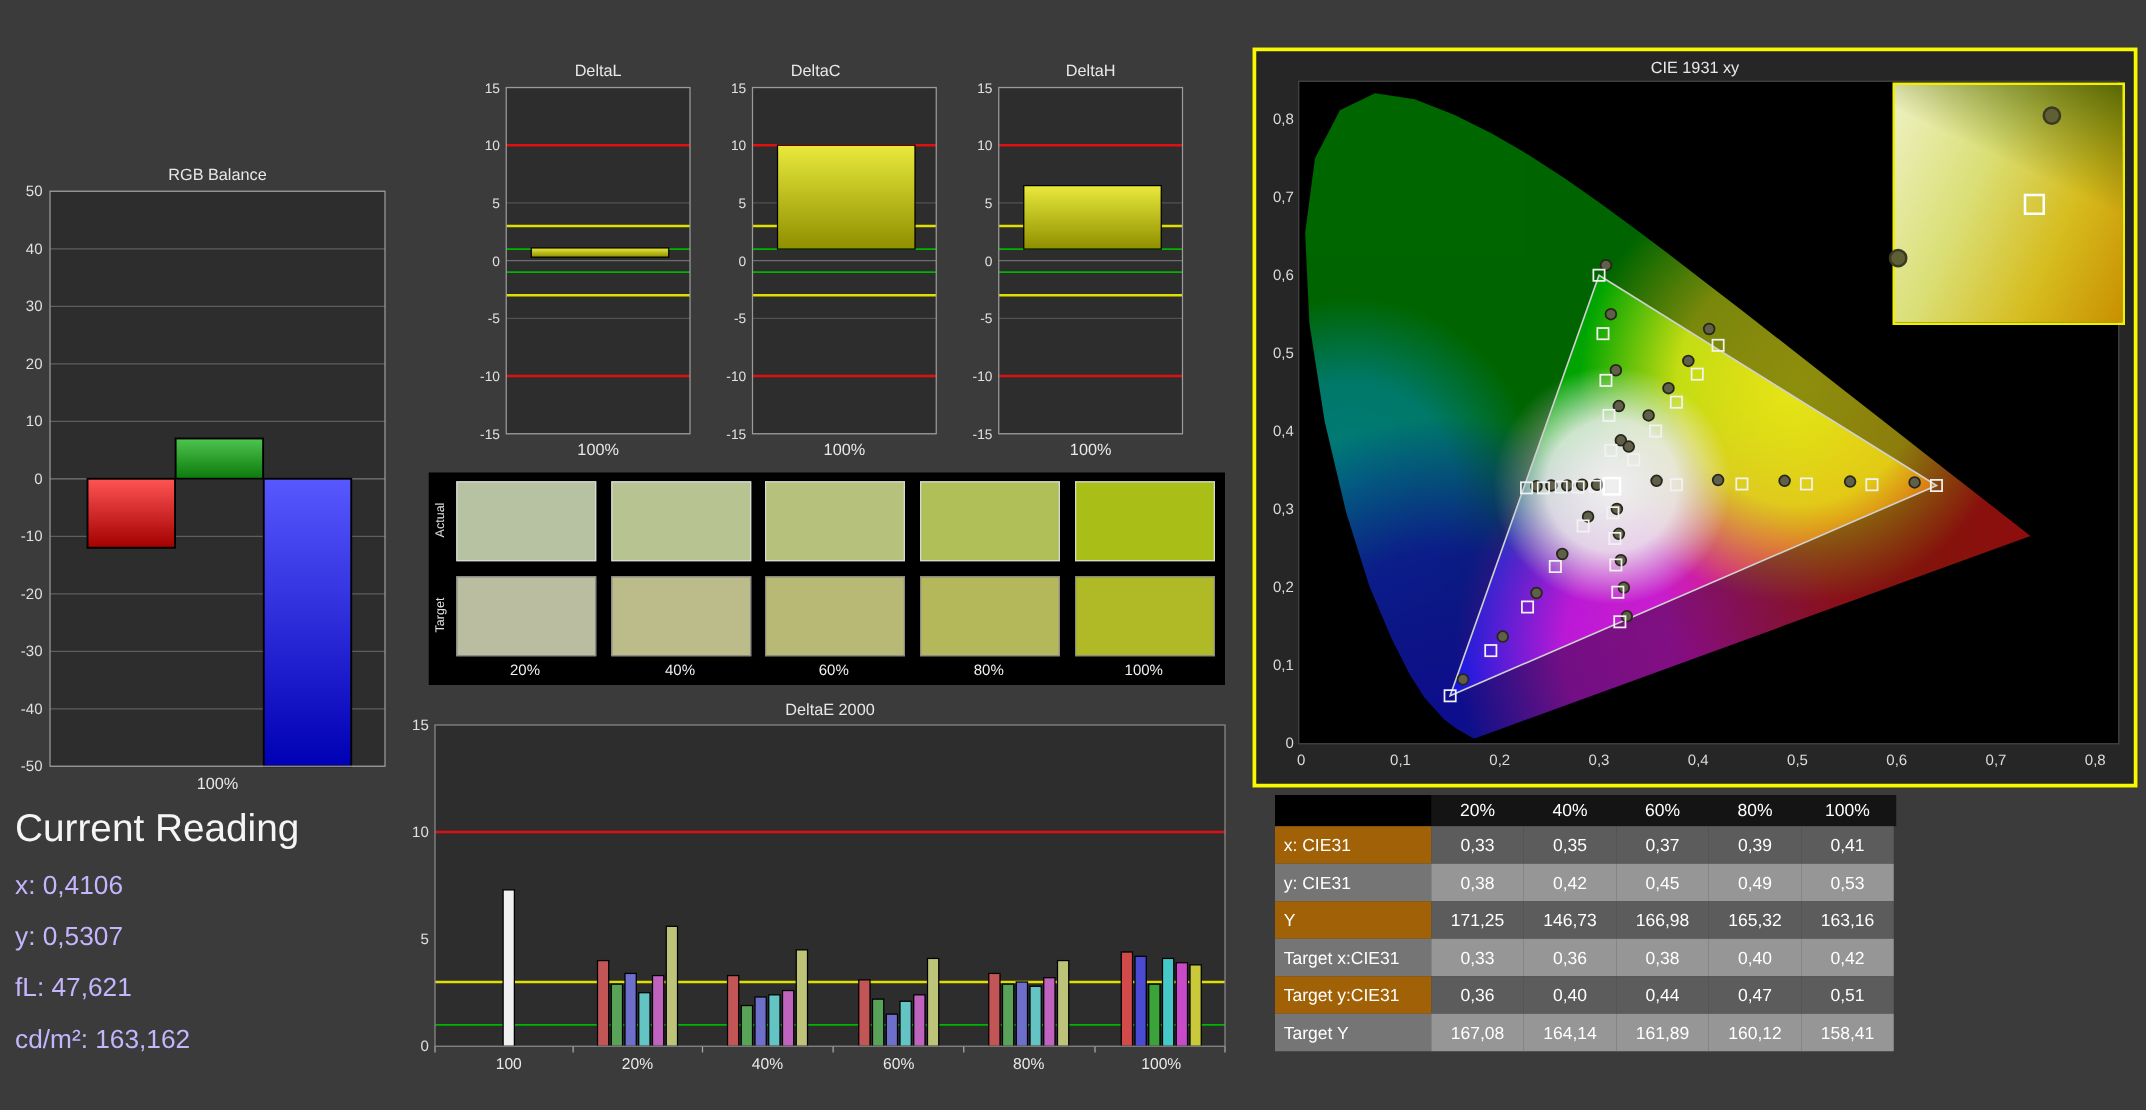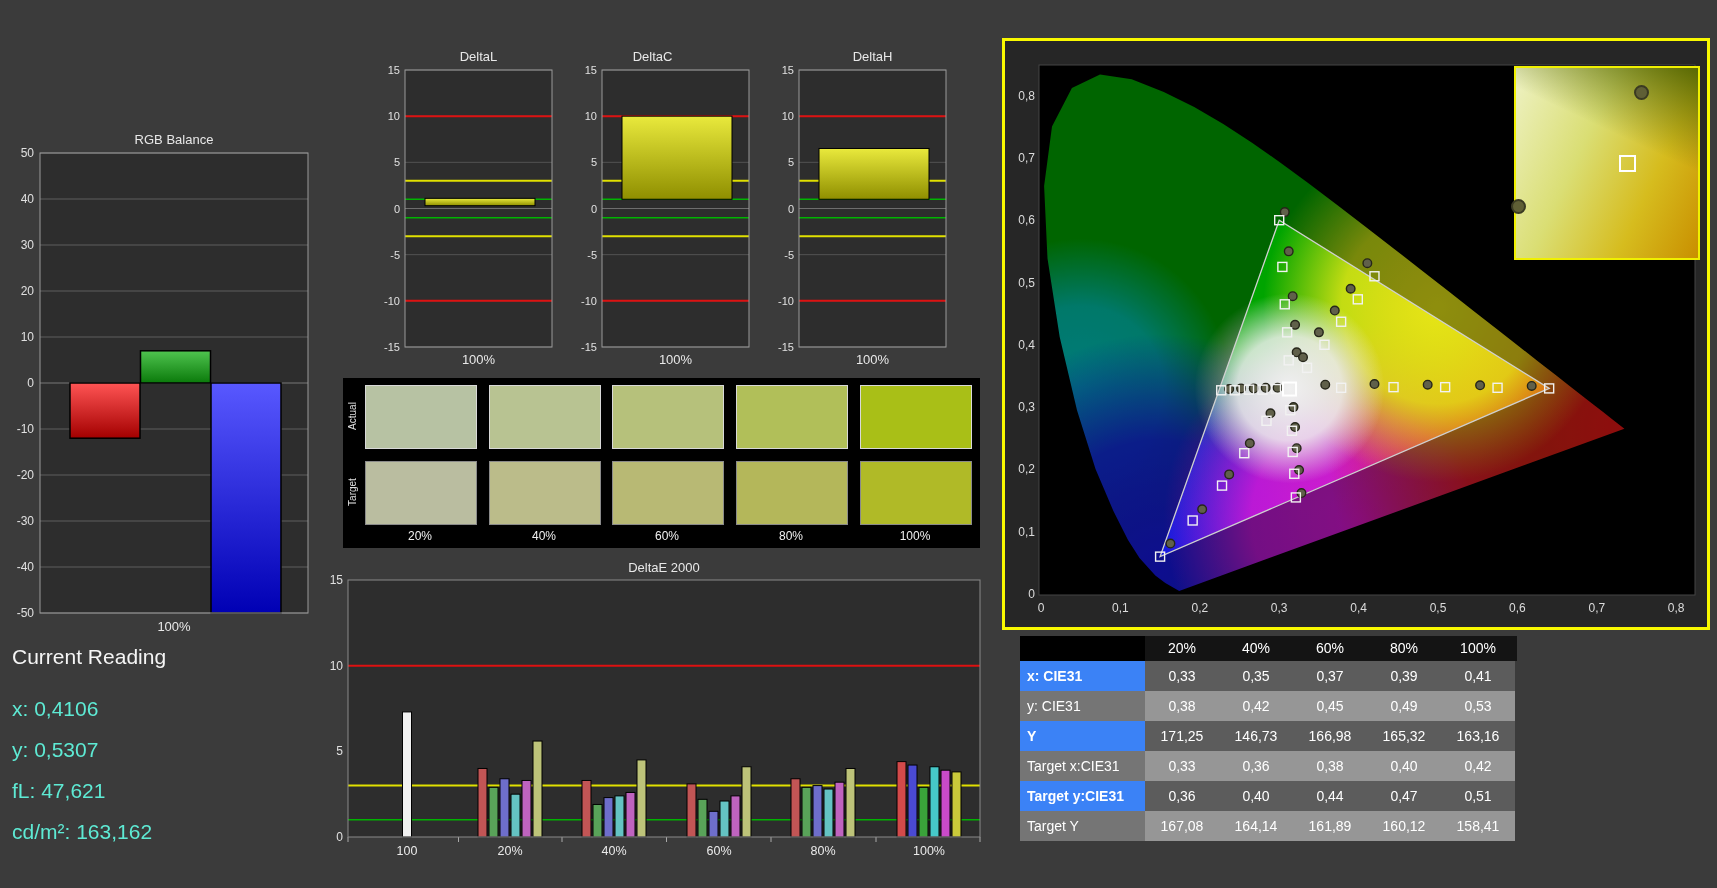--- a/index.html
+++ b/index.html
@@ -2,22 +2,22 @@
 <html><head>
 <meta charset="utf-8">
 <style>
   html,body{margin:0;padding:0;background:#3b3b3b;}
   #app{position:relative;width:1717px;height:888px;background:#3b3b3b;overflow:hidden;
        font-family:"Liberation Sans","DejaVu Sans",sans-serif;color:#f2f2f2;}
   .abs{position:absolute;}
   .page-title{font-size:35px;font-weight:400;letter-spacing:.5px;color:#f5f5f5;}
   .chart-title{font-size:13px;text-align:center;color:#e8e8e8;}
   .xlabel{font-size:13px;text-align:center;color:#e8e8e8;}
-  .cr-title{font-size:21px;color:#f5f5f5;}
-  .cr-line{font-size:21px;color:#5eead4;}
+  .cr-title{font-size:31px;color:#f5f5f5;}
+  .cr-line{font-size:21px;color:#c4b5fd;}
   #swatches{background:#000;}
   .swatch{position:absolute;width:110px;height:62px;}
   .swatch.actual{border:1px solid #d8d8d8;}
   .swatch.target{border:1px solid #8a8a8a;}
   .swatch-row-label{position:absolute;width:62px;height:12px;font-size:10px;color:#e0e0e0;
       text-align:center;transform:rotate(-90deg);left:-21px;}
   .swatch-col-label{position:absolute;top:151px;width:110px;text-align:center;font-size:12px;color:#f0f0f0;}
   #cie-panel{background:#262626;border:3px solid #f8f800;}
   .cie-title{position:absolute;left:0;top:5px;width:100%;text-align:center;font-size:13px;color:#e8e8e8;z-index:3;}
   #cie-plot{position:absolute;left:0;top:0;width:696px;height:580px;}
@@ -30,21 +30,21 @@
       background:#5f5f35;border:2px solid #3a3a22;}
   .inset-square{position:absolute;width:13px;height:13px;border:2px solid #fff;background:transparent;}
   #cie-table{width:497px;font-size:14px;color:#fff;}
   .trow{display:flex;}
   .trow.thead{height:25px;line-height:25px;background:#141414;}
   .trow.data{height:30px;line-height:30px;}
   .tcell{width:74px;text-align:center;}
   .tlabel{width:125px;text-align:left;padding-left:7px;box-sizing:border-box;}
   .corner{background:#000;}
   .row-dark .tcell{background:#5c5c5c;}
-  .row-dark .tlabel{background:#3b82f6;font-weight:bold;}
+  .row-dark .tlabel{background:#a16207;}
   .row-light .tcell{background:#969696;}
   .row-light .tlabel{background:#757575;}
 </style>
 </head>
 <body>
 
 <div id="app">
 
   <div class="abs chart-title" style="left:40px;top:132px;width:268px">RGB Balance</div>
   <div class="abs" id="rgb-plot" style="left:0;top:145px;width:312px;height:474px"><svg width="312" height="474">
@@ -271,20 +271,21 @@
         <line x1="140.5" x2="140.5" y1="265" y2="270" stroke="#aaa"></line>
         <line x1="244" x2="244" y1="265" y2="270" stroke="#aaa"></line>
         <line x1="348.5" x2="348.5" y1="265" y2="270" stroke="#aaa"></line>
         <line x1="453" x2="453" y1="265" y2="270" stroke="#aaa"></line>
         <line x1="558" x2="558" y1="265" y2="270" stroke="#aaa"></line>
         <line x1="662" x2="662" y1="265" y2="270" stroke="#aaa"></line>
         <rect x="30" y="8" width="632" height="257" fill="none" stroke="#8a8a8a" stroke-width="1"></rect>
       </svg></div>
 
   <div class="abs" id="cie-panel" style="left:1002px;top:38px;width:702px;height:586px">
+    <div class="cie-title">CIE 1931 xy</div>
     <div id="cie-plot"><svg width="696" height="580">
           <defs>
             <clipPath id="clipH">
               <path d="M174.2 549.9L160.3 542.0L150.3 534.5L134.5 517.0L123.0 498.9L108.5 470.3L90.5 428.0L72.0 369.2L54.7 295.9L42.5 217.6L39.1 145.1L47.0 85.6L66.9 47.1L95.0 33.5L126.7 38.3L158.8 50.9L189.2 66.1L218.3 83.1L247.0 101.8L275.5 121.7L303.8 142.5L332.2 163.9L360.5 185.7L388.6 207.4L416.2 228.9L442.9 249.8L468.6 269.9L492.7 288.7L514.7 306.0L533.8 320.9L550.7 334.1L564.6 344.9L585.1 360.9L598.1 371.1L606.9 378.0L619.4 387.7Z"></path>
             </clipPath>
             <clipPath id="clipT">
               <polygon points="544.2,347.4 274.2,179.2 155.1,515.6"></polygon>
             </clipPath>
             <g id="cie-paint">
               <rect x="34" y="24" width="656" height="530" fill="#00a400"></rect>

